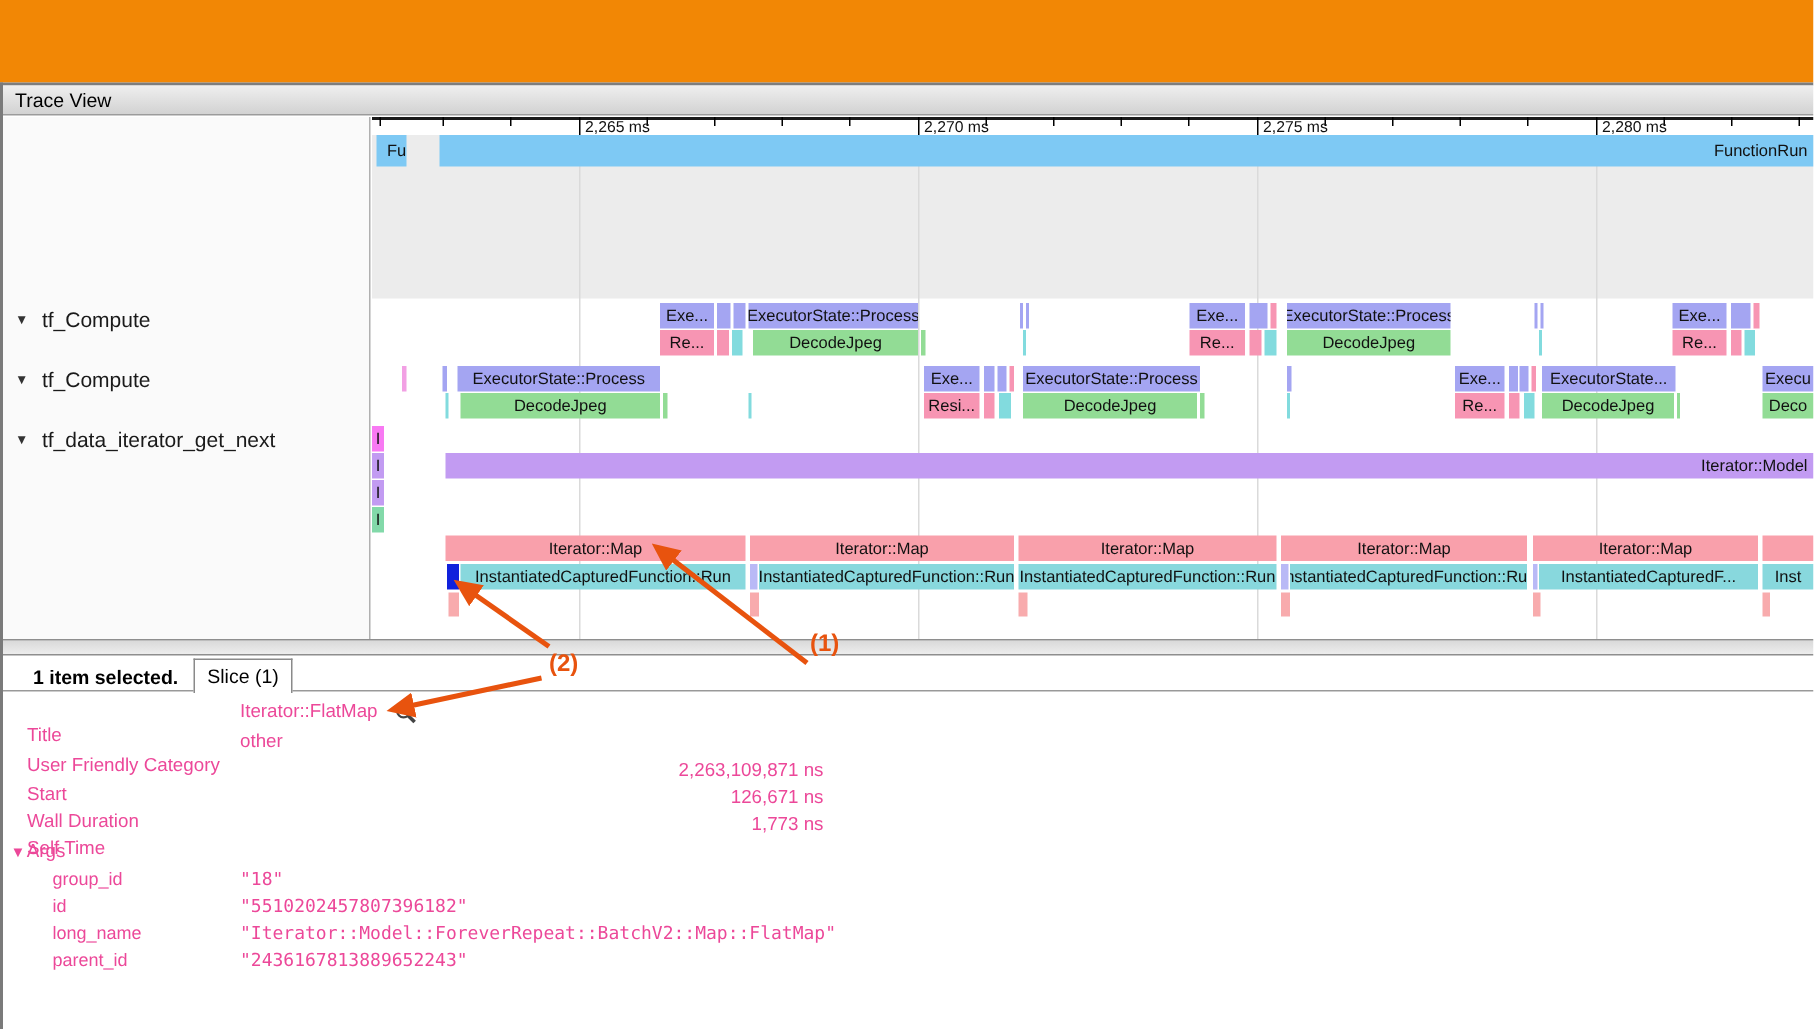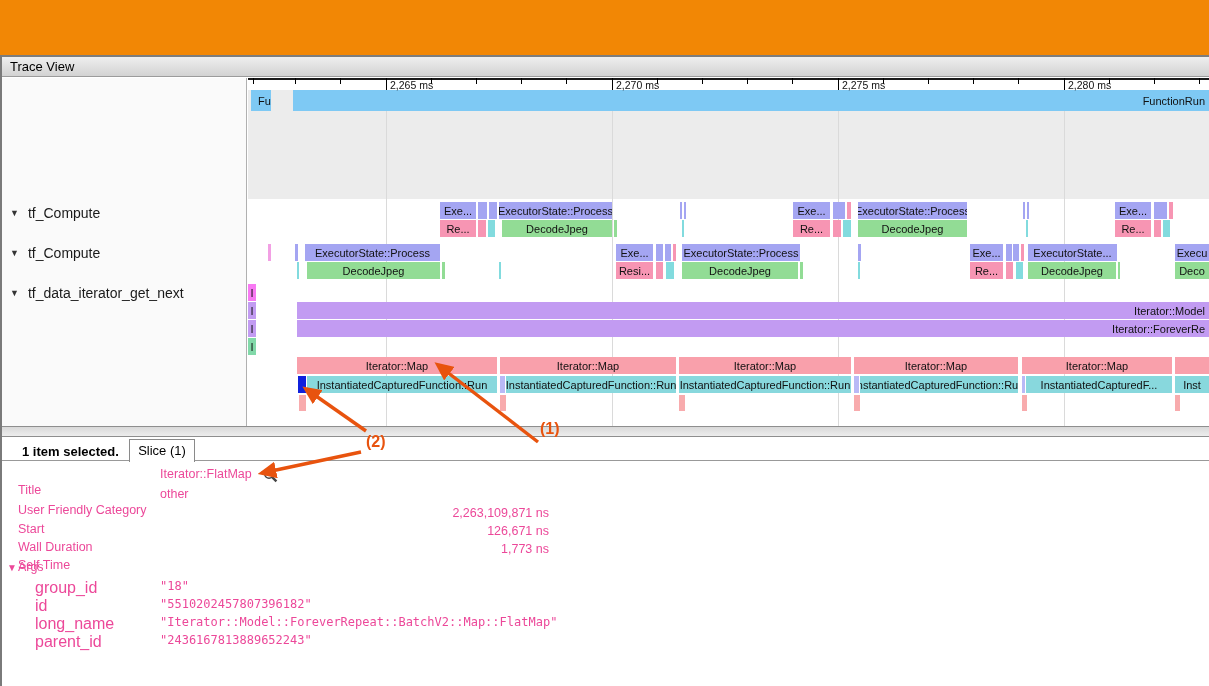--- a/index.html
+++ b/index.html
@@ -36,21 +36,21 @@
            border-top:1px solid #8e8e8e;border-bottom:1px solid #8e8e8e;box-sizing:border-box;z-index:5;}
   
   #sel-text{left:22px;top:444px;font-size:13px;font-weight:bold;color:#000;}
   #slice-tab{left:129px;top:439px;width:66px;height:23px;background:#fff;border:1px solid #8a8a8a;border-bottom:none;
              box-sizing:border-box;text-align:center;font-size:13px;line-height:21px;z-index:4;}
   #tab-rule{left:2px;top:460px;width:1207px;height:1px;background:#999;z-index:3;}
   .drow{position:absolute;height:18px;font-size:12.5px;color:#ec4899;}
   .dlabel{position:absolute;left:18px;white-space:nowrap;margin-top:16px;}
   .dvalue{position:absolute;left:160px;white-space:nowrap;}
   .dvalue-r{position:absolute;left:149px;width:400px;text-align:right;white-space:nowrap;}
-  .argkey{position:absolute;left:35px;white-space:nowrap;font-size:16px;text-align:right;}
+  .argkey{position:absolute;left:35px;white-space:nowrap;font-size:12px;text-align:right;}
   .argval{position:absolute;left:160px;white-space:nowrap;font-family:"DejaVu Sans Mono","Liberation Mono",monospace;font-size:12px;}
   #args-row{left:7px;font-size:12.5px;}
   #args-row .tri{font-size:10px;margin-right:1px;}
   .r-title{top:467px;} .r-ufc{top:487px;} .r-start{top:506px;} .r-wall{top:524px;} .r-self{top:542px;}
   .r-args{top:560px;} .r-gid{top:579px;} .r-id{top:597px;} .r-long{top:615px;} .r-pid{top:633px;}
   #magnifier{position:absolute;left:263px;top:468px;z-index:2;cursor:pointer;}
   #overlay{position:absolute;left:0;top:0;width:1209px;height:686px;pointer-events:none;z-index:50;}
 </style>
 </head>
 <body>
@@ -145,21 +145,20 @@
     <div class="tbox" style="left: 970px; top: 262px; width: 33px; height: 17px; background: rgb(247, 149, 179);">Re...</div>
     <div class="tbox" style="left: 1006px; top: 262px; width: 7px; height: 17px; background: rgb(247, 149, 179);"></div>
     <div class="tbox" style="left: 1016px; top: 262px; width: 7px; height: 17px; background: rgb(130, 219, 222);"></div>
     <div class="tbox" style="left: 1028px; top: 262px; width: 88px; height: 17px; background: rgb(146, 220, 149);">DecodeJpeg</div>
     <div class="tbox" style="left: 1118px; top: 262px; width: 2px; height: 17px; background: rgb(146, 220, 149);"></div>
     <div class="tbox" style="left: 1175px; top: 262px; width: 34px; height: 17px; background: rgb(146, 220, 149);">Deco</div>
     <div class="tbox" style="left: 248px; top: 284px; width: 8px; height: 17px; background: rgb(248, 121, 243);">I</div>
     <div class="tbox" style="left: 248px; top: 302px; width: 8px; height: 17px; background: rgb(194, 155, 242);">I</div>
     <div class="tbox al-right" style="left: 297px; top: 302px; width: 912px; height: 17px; background: rgb(194, 155, 242);">Iterator::Model</div>
     <div class="tbox" style="left: 248px; top: 320px; width: 8px; height: 17px; background: rgb(194, 155, 242);">I</div>
-    <div class="tbox al-right" style="left: 297px; top: 320px; width: 912px; height: 17px; background: rgb(194, 155, 242);">Iterator::ForeverRe</div>
     <div class="tbox" style="left: 248px; top: 338px; width: 8px; height: 17px; background: rgb(130, 217, 169);">I</div>
     <div class="tbox" style="left: 297px; top: 357px; width: 200px; height: 17px; background: rgb(249, 160, 171);">Iterator::Map</div>
     <div class="tbox" style="left: 500px; top: 357px; width: 176px; height: 17px; background: rgb(249, 160, 171);">Iterator::Map</div>
     <div class="tbox" style="left: 679px; top: 357px; width: 172px; height: 17px; background: rgb(249, 160, 171);">Iterator::Map</div>
     <div class="tbox" style="left: 854px; top: 357px; width: 164px; height: 17px; background: rgb(249, 160, 171);">Iterator::Map</div>
     <div class="tbox" style="left: 1022px; top: 357px; width: 150px; height: 17px; background: rgb(249, 160, 171);">Iterator::Map</div>
     <div class="tbox" style="left: 1175px; top: 357px; width: 34px; height: 17px; background: rgb(249, 160, 171);"></div>
     <div class="tbox" style="left: 298px; top: 376px; width: 8px; height: 17px; background: rgb(16, 33, 220);"></div>
     <div class="tbox" style="left: 307px; top: 376px; width: 190px; height: 17px; background: rgb(136, 216, 221);">InstantiatedCapturedFunction::Run</div>
     <div class="tbox" style="left: 500px; top: 376px; width: 5px; height: 17px; background: rgb(185, 185, 246);"></div>

